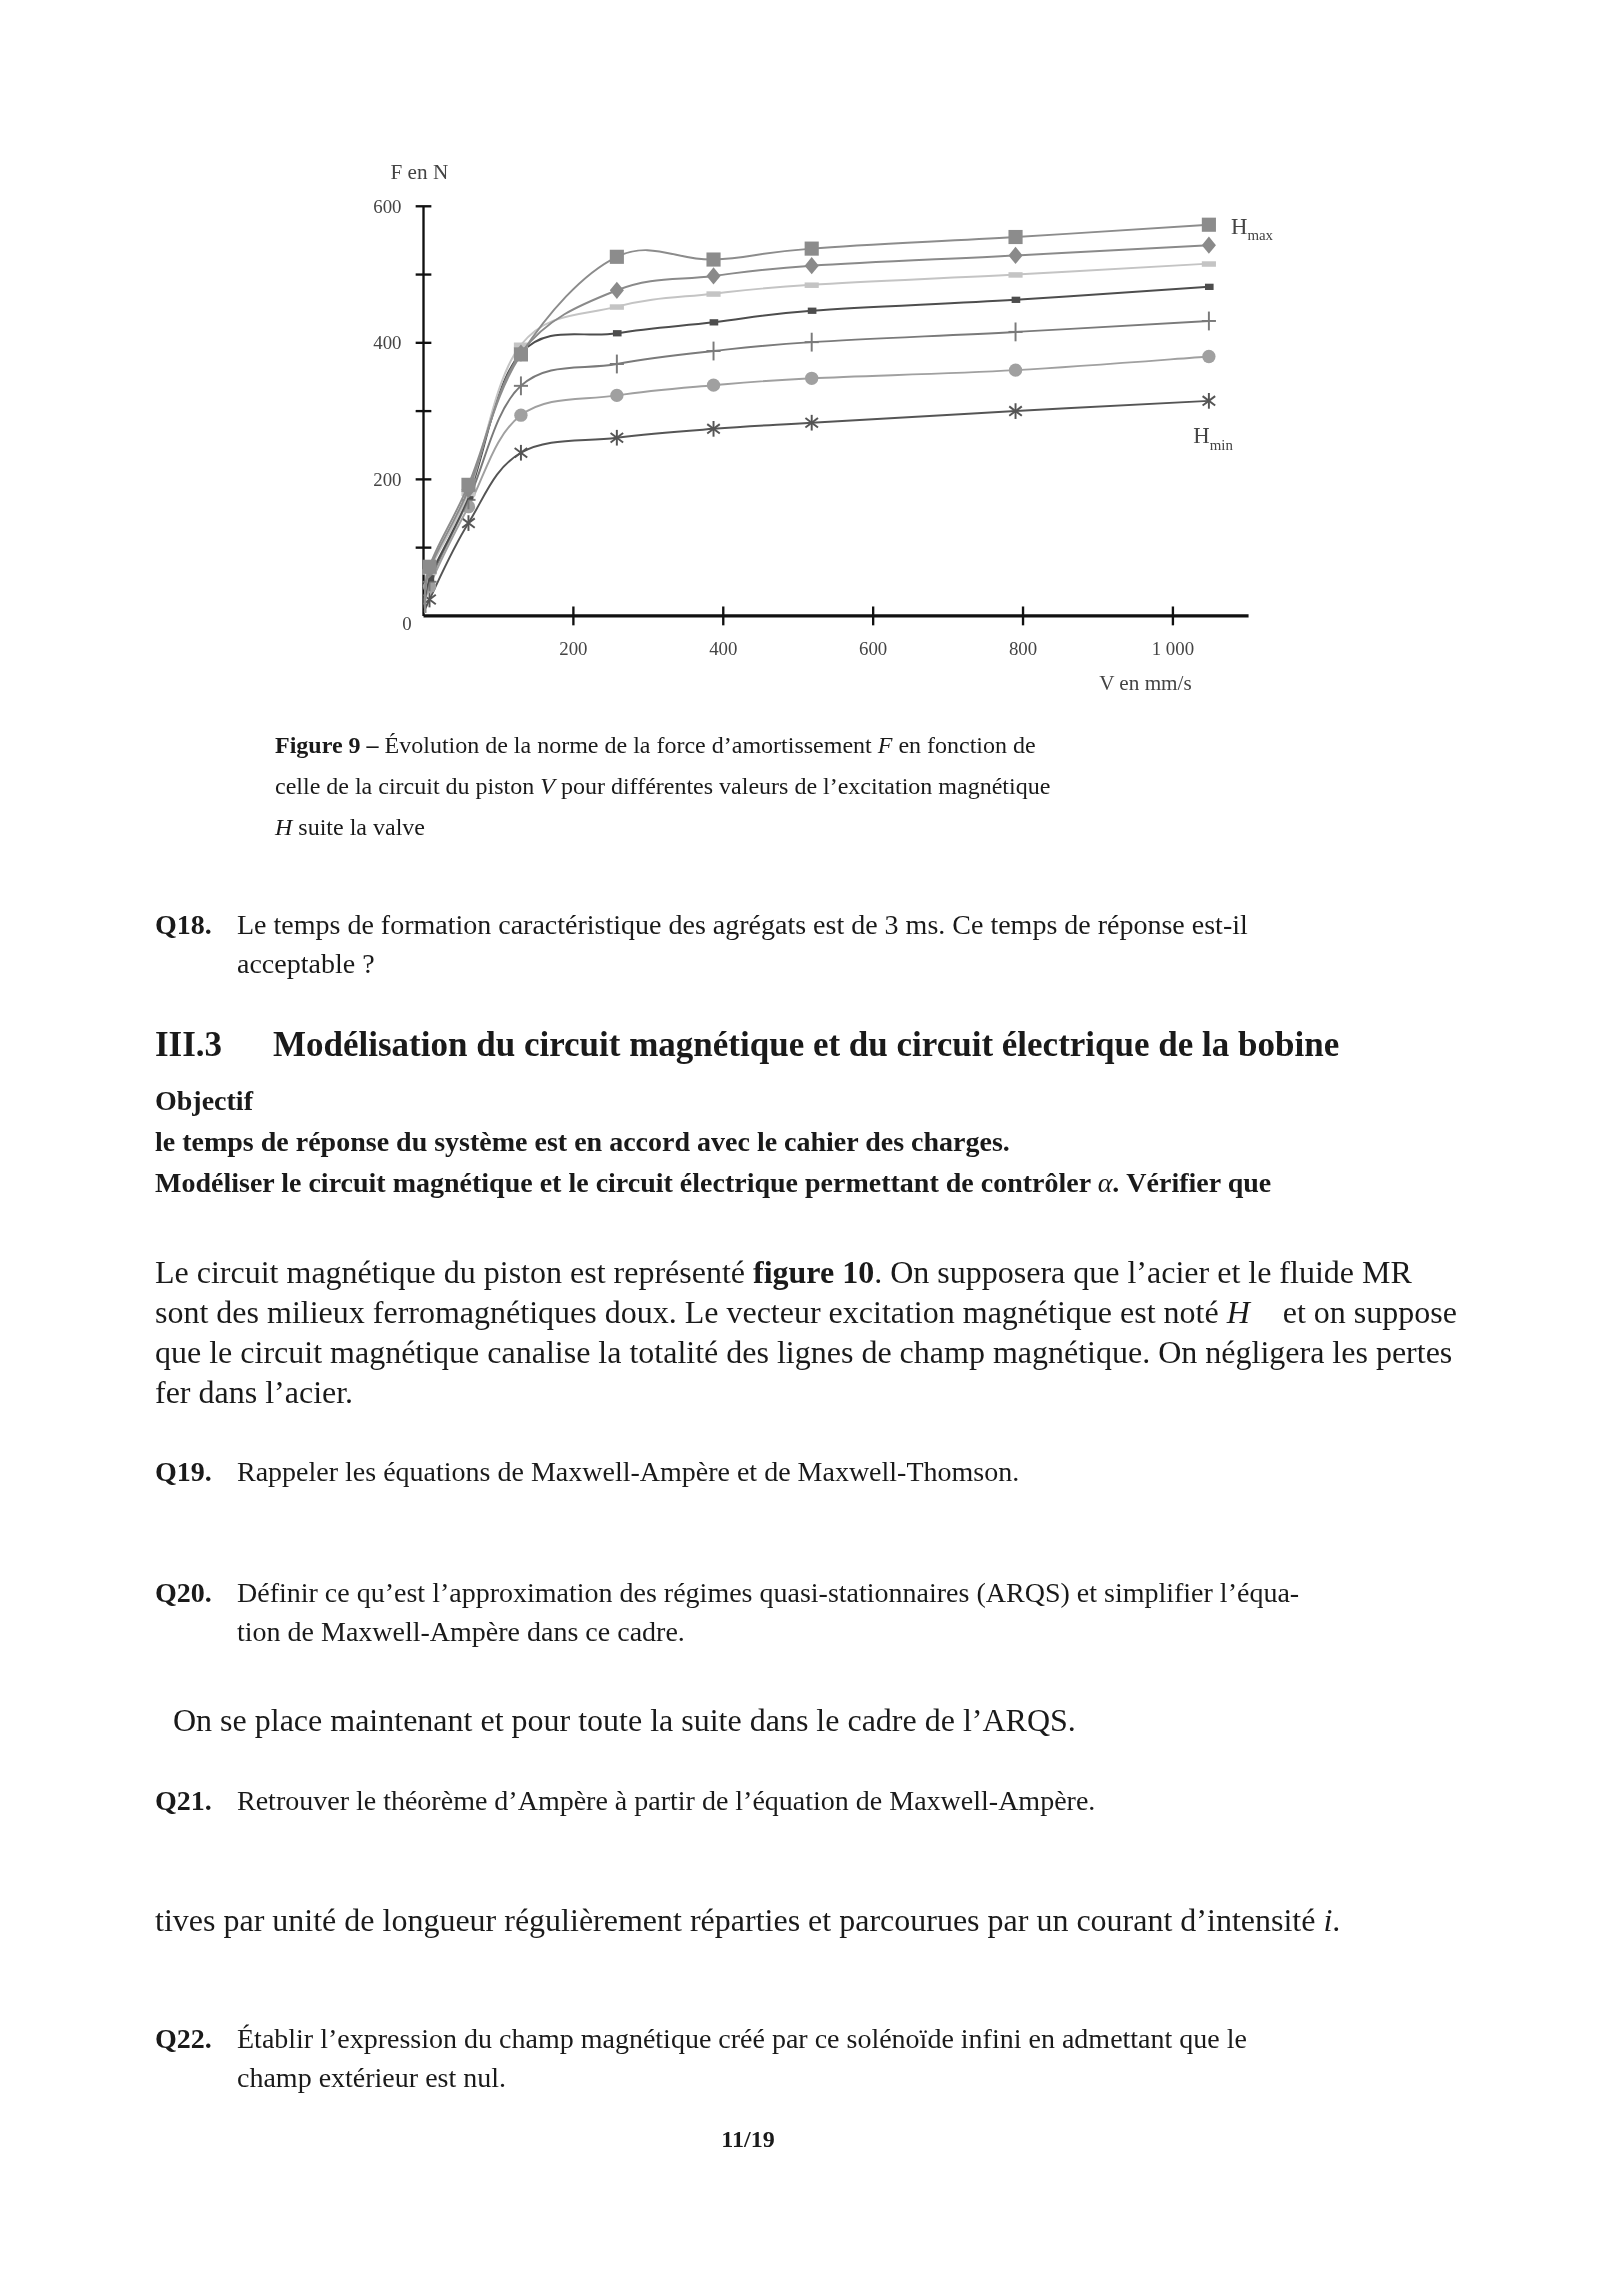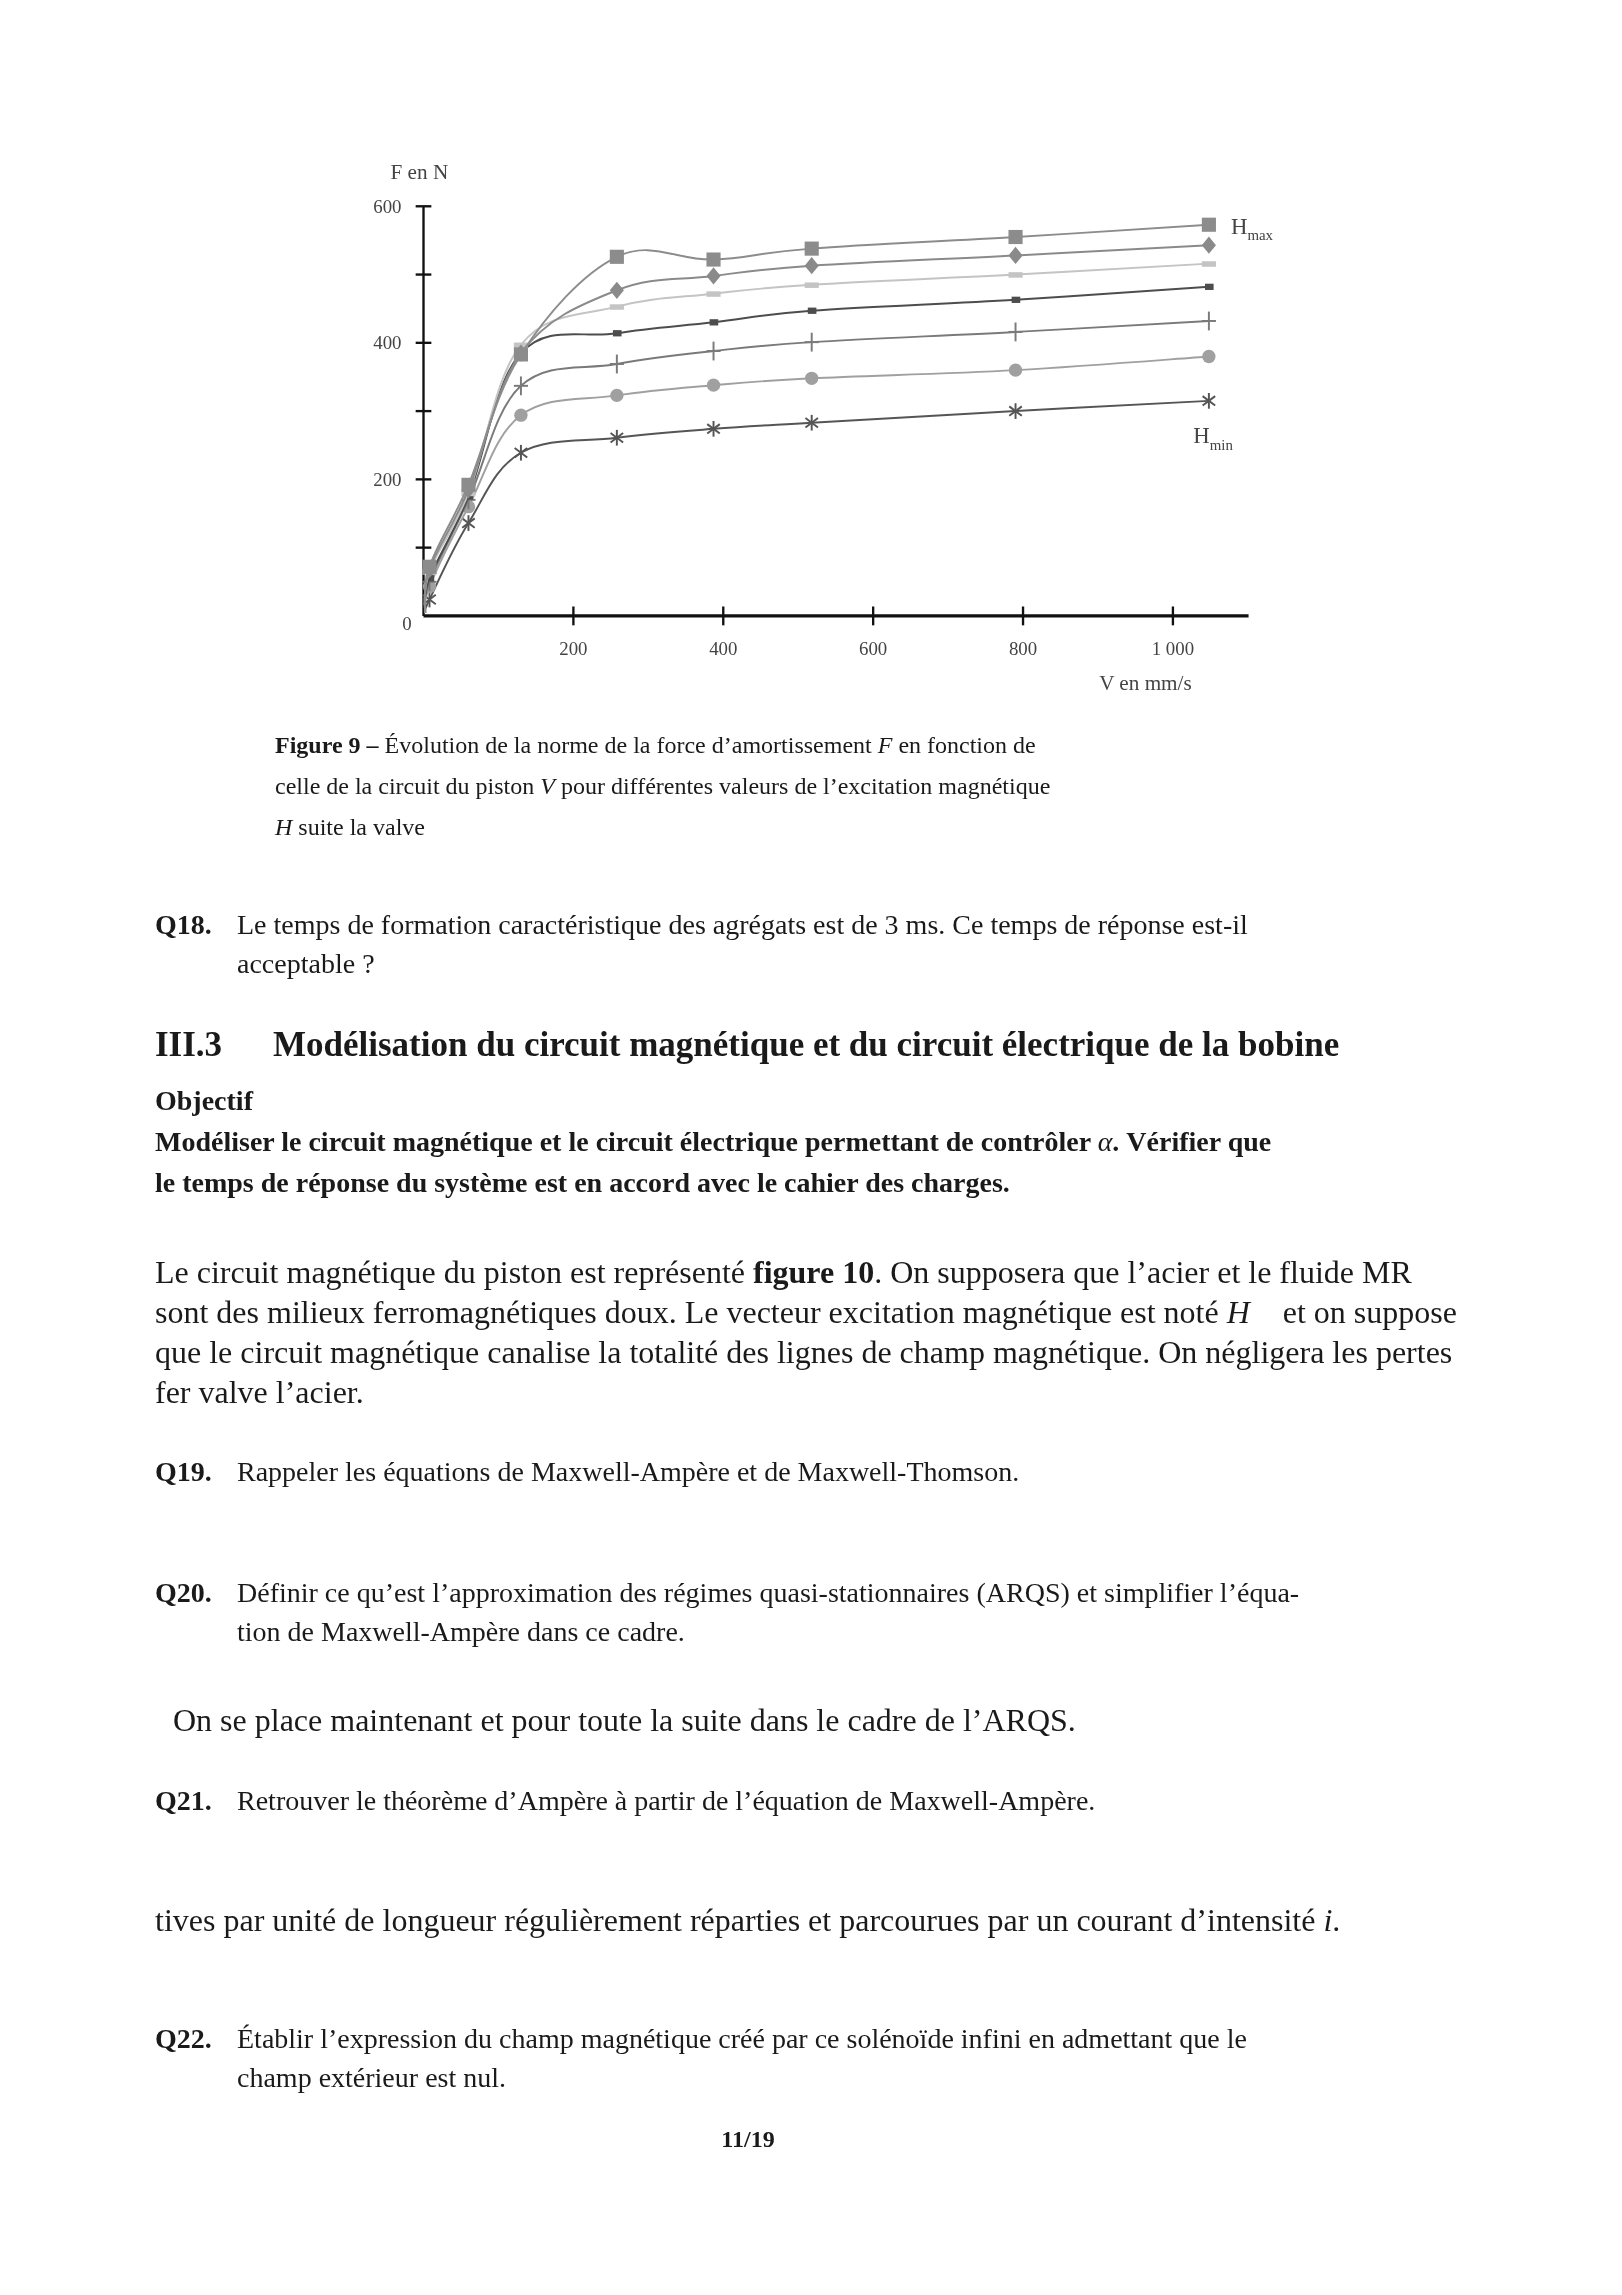--- a/index.html
+++ b/index.html
@@ -169,29 +169,29 @@
 
 <div class="q" style="top:905px;">
   <p class="line"><span class="num">Q18.</span><span>Le temps de formation caractéristique des agrégats est de 3 ms. Ce temps de réponse est-il</span></p>
   <p class="line cont"><span>acceptable ?</span></p>
 </div>
 
 <div class="section-title"><span class="secnum">III.3</span><span>Modélisation du circuit magnétique et du circuit électrique de la bobine</span></div>
 
 <div class="obj">
   <p>Objectif</p>
+  <p>le temps de réponse du système est en accord avec le cahier des charges.</p>
   <p><span>Modéliser le circuit magnétique et le circuit électrique permettant de contrôler </span><i style="font-weight:normal">α</i><span>. Vérifier que</span></p>
-  <p>le temps de réponse du système est en accord avec le cahier des charges.</p>
 </div>
 
 <div class="para" style="top:1252px;">
   <p><span>Le circuit magnétique du piston est représenté </span><b>figure 10</b><span>. On supposera que l’acier et le fluide MR</span></p>
   <p><span>sont des milieux ferromagnétiques doux. Le vecteur excitation magnétique est noté </span><i>H⃗</i><span> et on suppose</span></p>
   <p>que le circuit magnétique canalise la totalité des lignes de champ magnétique. On négligera les pertes</p>
-  <p>fer valve l’acier.</p>
+  <p>fer dans l’acier.</p>
 </div>
 
 <div class="q" style="top:1452px;">
   <p class="line"><span class="num">Q19.</span><span>Rappeler les équations de Maxwell-Ampère et de Maxwell-Thomson.</span></p>
 </div>
 
 <div class="q" style="top:1573px;">
   <p class="line"><span class="num">Q20.</span><span>Définir ce qu’est l’approximation des régimes quasi-stationnaires (ARQS) et simplifier l’équa-</span></p>
   <p class="line cont"><span>tion de Maxwell-Ampère dans ce cadre.</span></p>
 </div>

